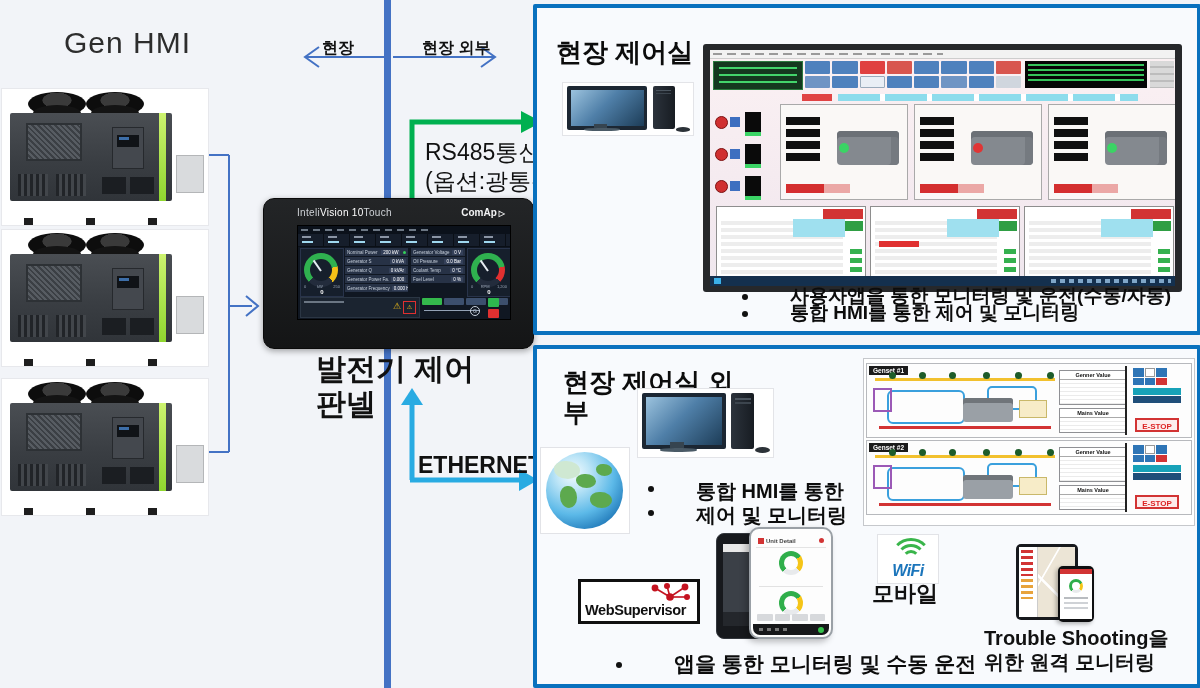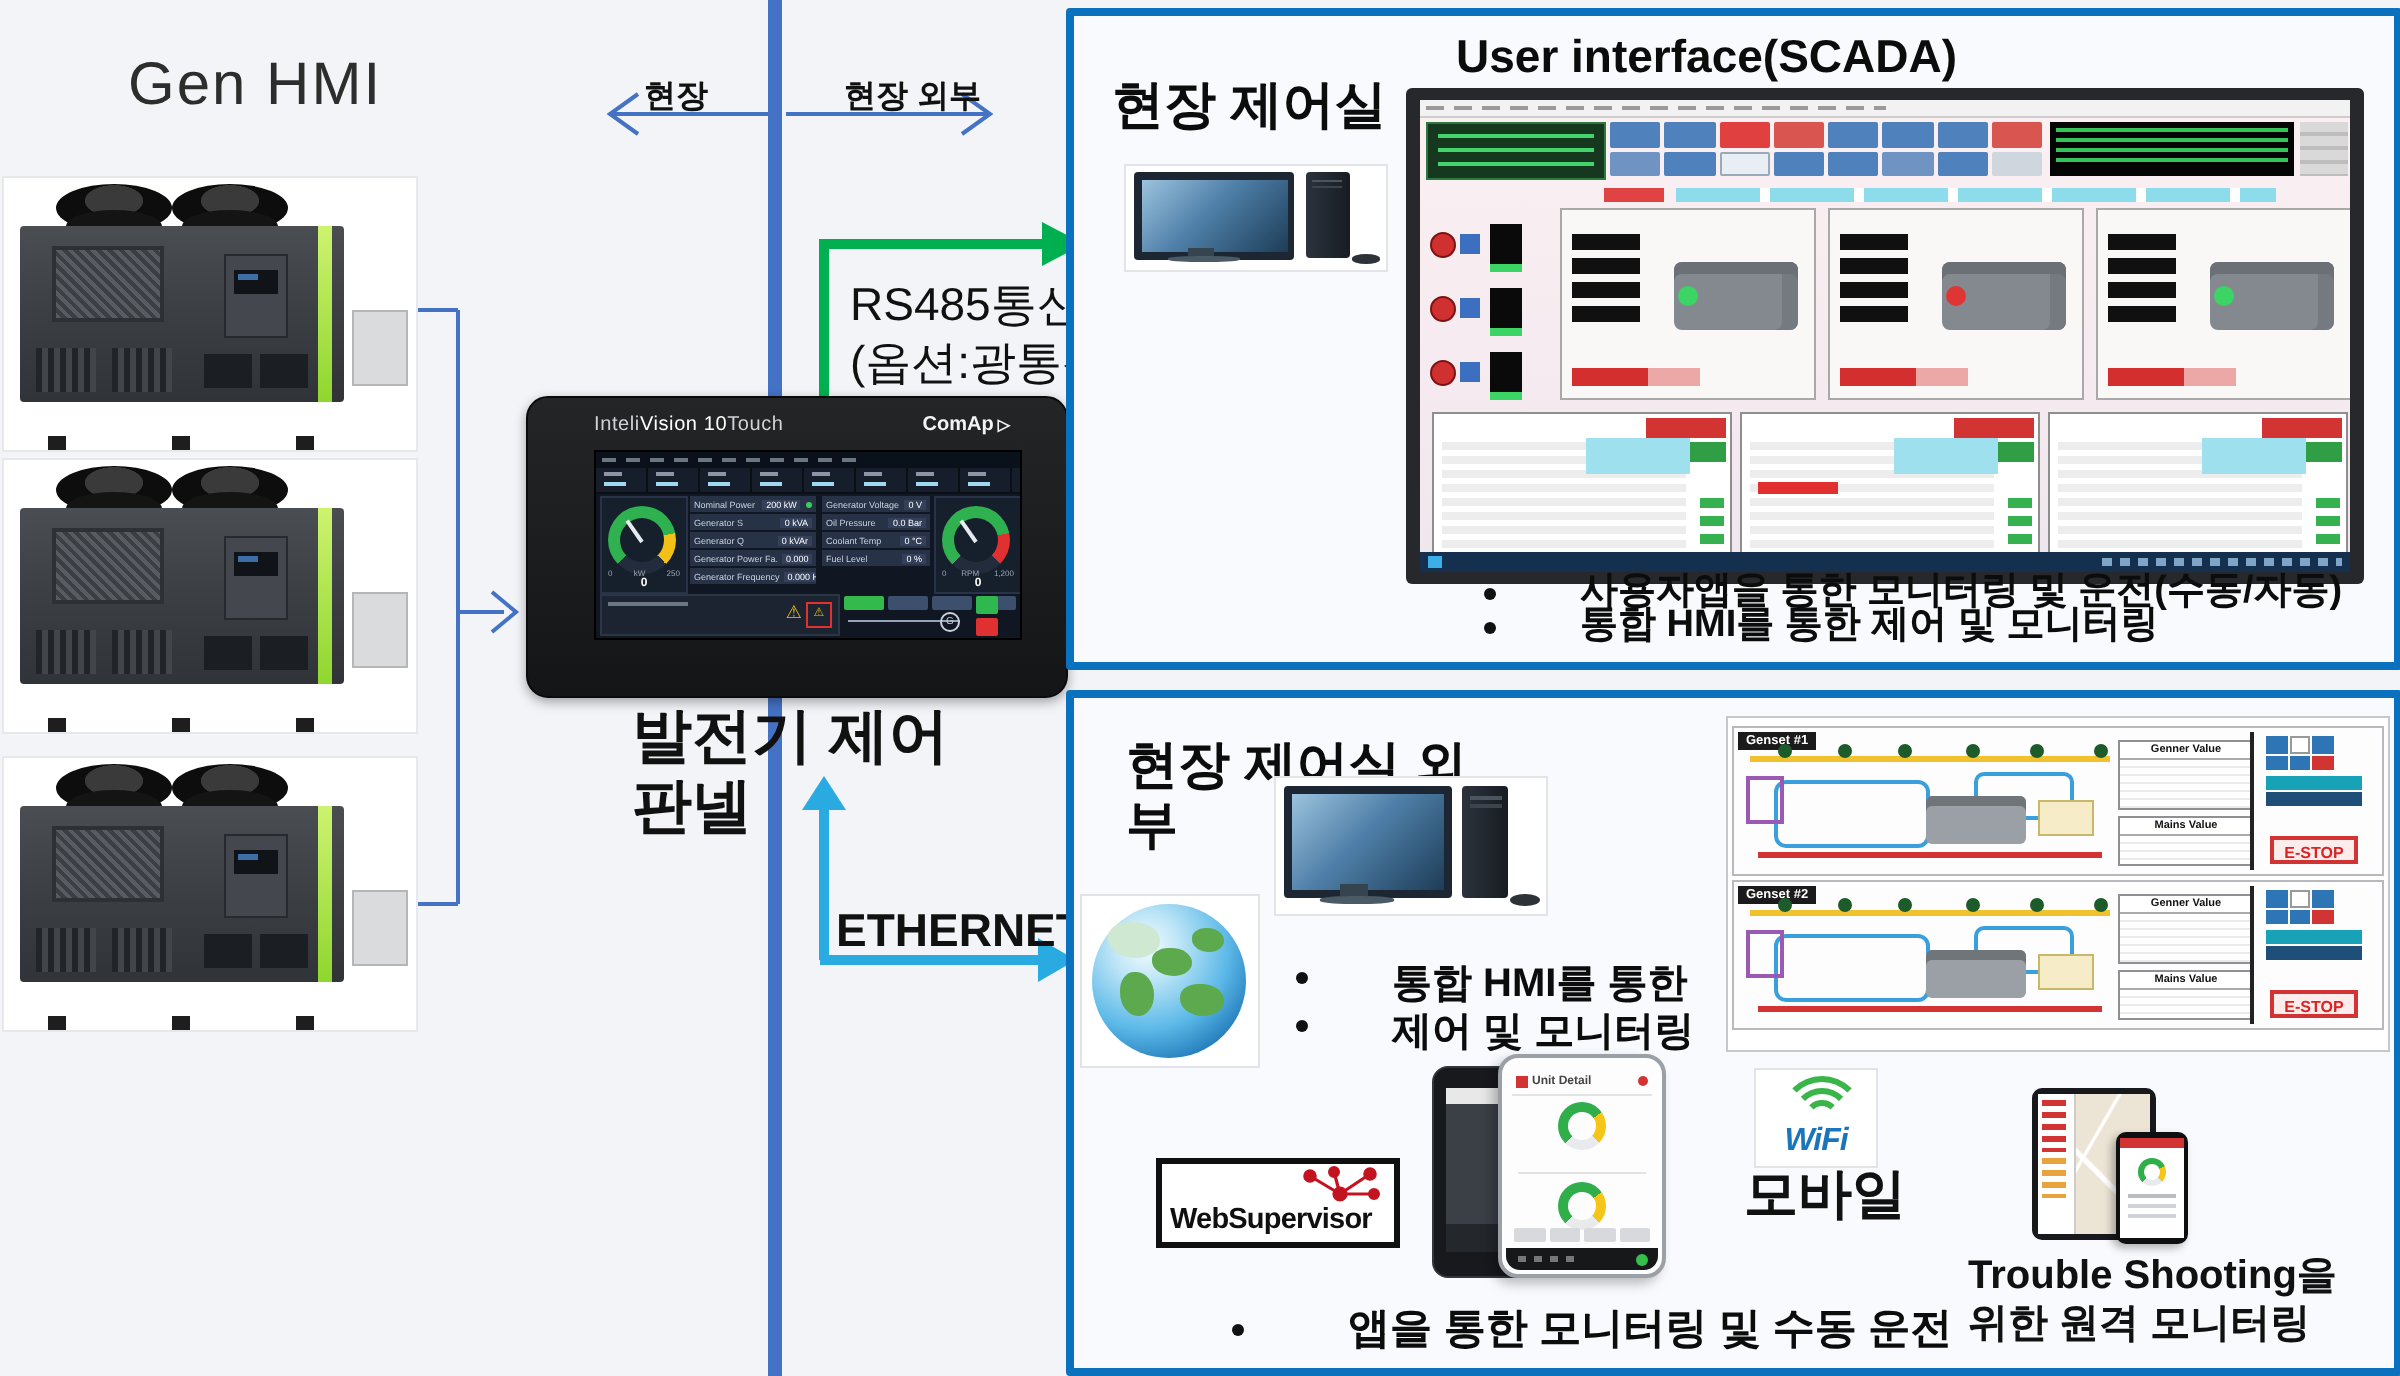--- a/index.html
+++ b/index.html
@@ -246,21 +246,21 @@
   .chp-grid{position:absolute;left:6px;top:2px;width:34px;height:17px;display:grid;grid-template-columns:1fr 1fr 1fr;gap:1px}
   .chp-grid b{background:#2e75b6}.chp-grid b:nth-child(2){background:#fff;border:1px solid #999}.chp-grid b:nth-child(6){background:#d23434}
   .chp-st1{position:absolute;left:6px;top:22px;width:48px;height:7px;background:#17a2b8}
   .chp-st2{position:absolute;left:6px;top:30px;width:48px;height:7px;background:#1f4e79}
   .estop{position:absolute;left:8px;bottom:3px;width:44px;height:14px;border:2px solid #d23333;background:#fdecec;
      color:#d22;font-size:8px;font-weight:bold;text-align:center;line-height:14px;box-sizing:border-box}
 
   
   .room-label{font-size:26px;font-weight:bold;line-height:1.15;color:#0c0c0c}
   .scada-title{left:728px;top:15px;font-size:23px;font-weight:bold;color:#0c0c0c}
-  .mobile-label{left:872px;top:579px;font-size:27px;font-weight:bold}
+  .mobile-label{left:872px;top:579px;font-size:22px;font-weight:bold}
   .trouble{left:984px;top:626px;font-size:20px;font-weight:bold;line-height:1.2}
 </style>
 </head>
 <body>
 
 <div id="stage">
 
   <div class="abs divider"></div>
 
   <svg class="abs" style="left:0;top:0" width="1200" height="688" viewBox="0 0 1200 688">
@@ -456,21 +456,20 @@
       <div class="pc-mon">
           <div class="pc-scr"></div>
         </div>
       <div class="pc-neck"></div>
         <div class="pc-base"></div>
       <div class="pc-tower"></div>
         <div class="pc-mouse"></div>
     </div>
   </div>
 
-  <div class="abs scada-title">User interface(SCADA)</div>
 
   <div class="abs scada">
     <div class="sc-scr">
       <div class="sc-menubar"></div>
       <div class="sc-green"></div>
       <div class="sc-btns">
         <b style="background:#4f81bd"></b>
           <b style="background:#4f81bd"></b>
           <b style="background:#e04040"></b>
           <b style="background:#d8564f"></b>

